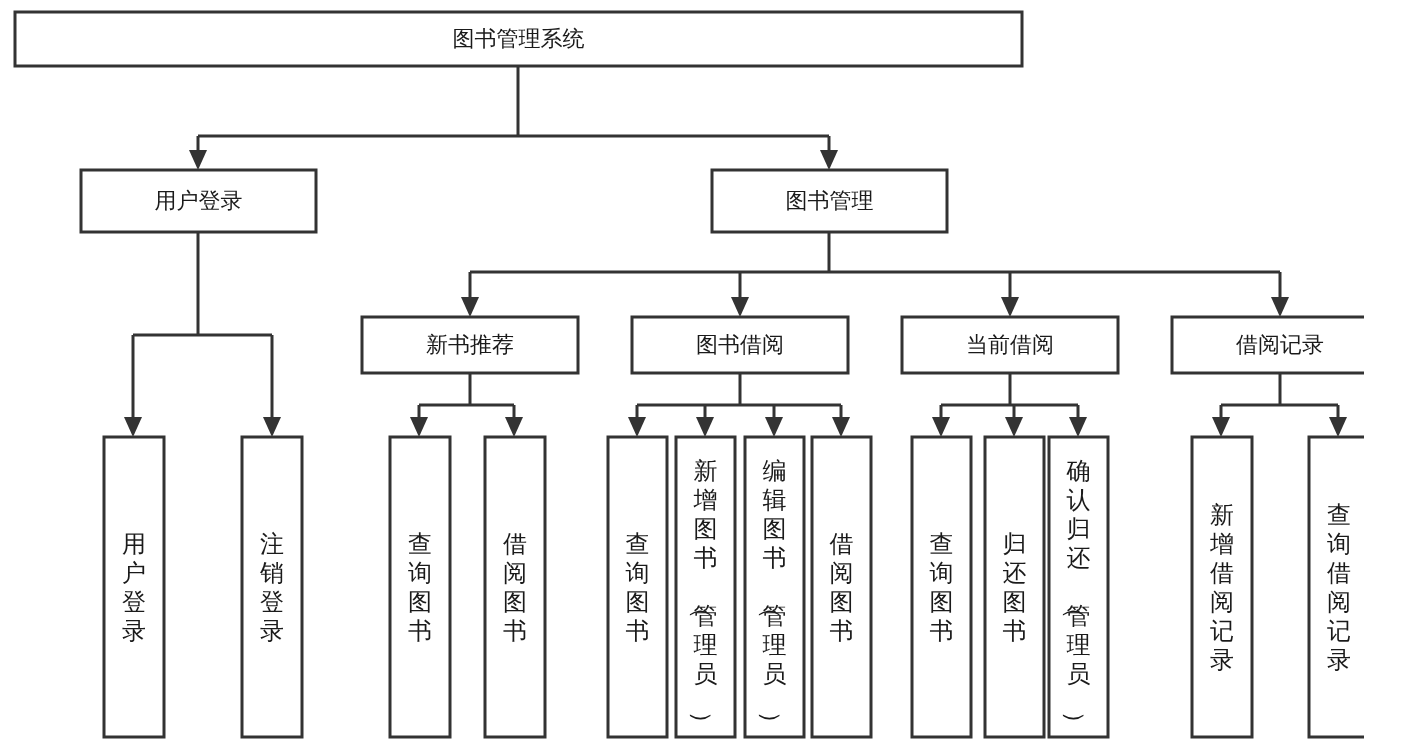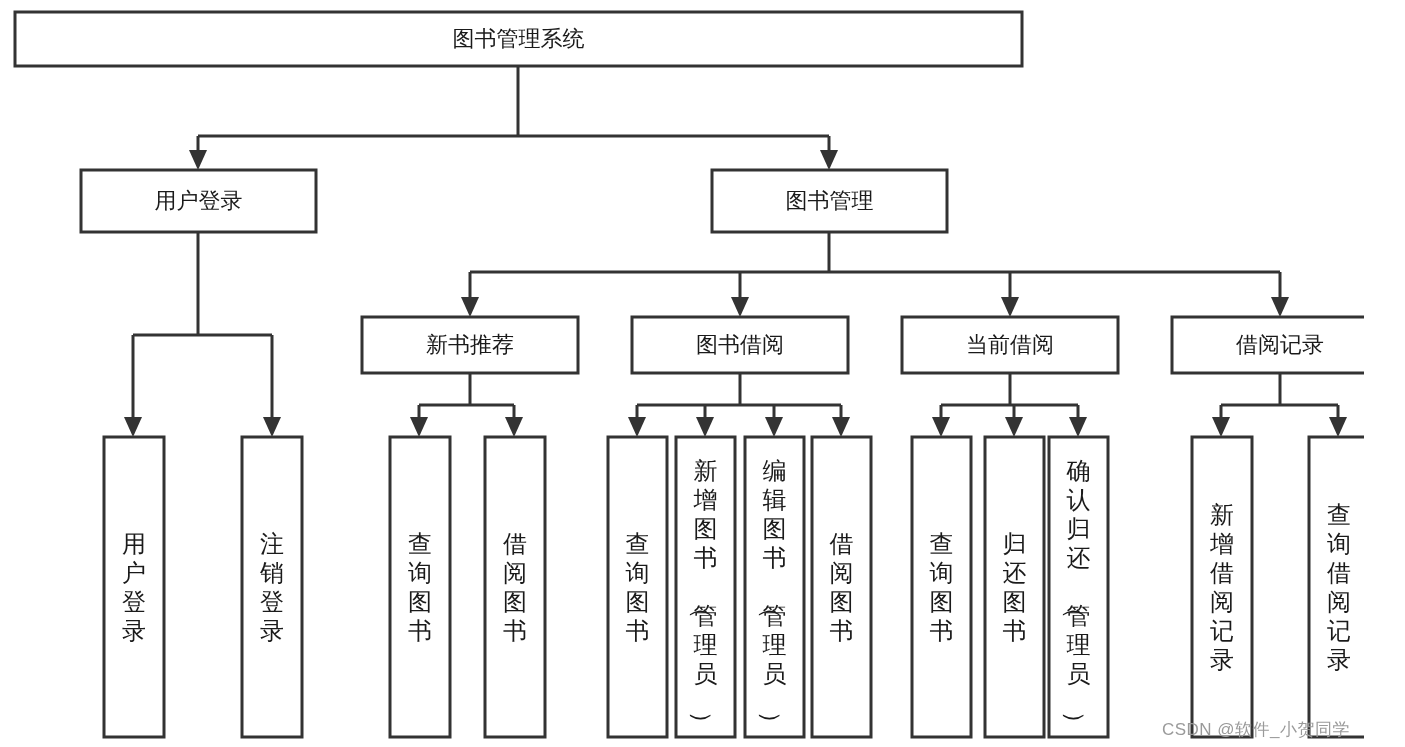--- a/index.html
+++ b/index.html
@@ -200,14 +200,13 @@
         <g>
           <rect x="1192" y="437" width="60" height="300" class="node-rect"></rect>
           <text x="1222" y="522.62" class="node-label-v"><tspan x="1222" dy="0">新</tspan><tspan x="1222" dy="29">增</tspan><tspan x="1222" dy="29">借</tspan><tspan x="1222" dy="29">阅</tspan><tspan x="1222" dy="29">记</tspan><tspan x="1222" dy="29">录</tspan></text>
         </g>
         <g>
           <rect x="1309" y="437" width="60" height="300" class="node-rect"></rect>
           <text x="1339" y="522.62" class="node-label-v"><tspan x="1339" dy="0">查</tspan><tspan x="1339" dy="29">询</tspan><tspan x="1339" dy="29">借</tspan><tspan x="1339" dy="29">阅</tspan><tspan x="1339" dy="29">记</tspan><tspan x="1339" dy="29">录</tspan></text>
         </g>
       </g>
   </svg>
-  <div class="watermark">CSDN @软件_小贺同学</div>
 </div>
 
 </body></html>

